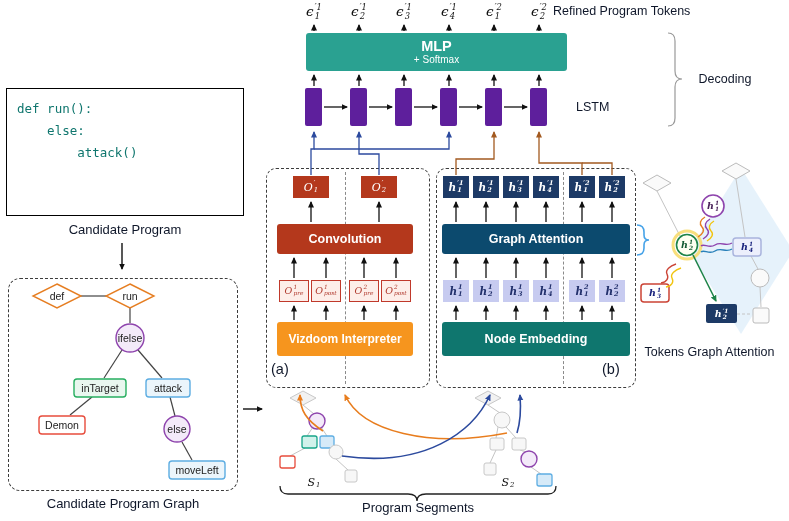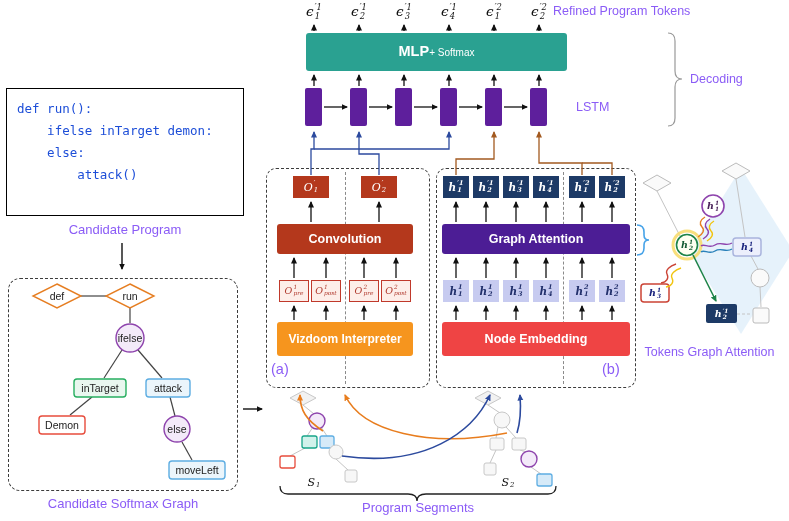--- a/index.html
+++ b/index.html
@@ -1,21 +1,21 @@
 <!DOCTYPE html>
 <html><head>
 <meta charset="utf-8">
 <style>
   * { margin:0; padding:0; box-sizing:border-box; }
   body { background:#fff; }
   #stage { position:relative; width:789px; height:521px; background:#fff;
            font-family:"Liberation Sans", sans-serif; overflow:hidden; }
   #bg { position:absolute; left:0; top:0; z-index:3; pointer-events:none; }
-  .cap { position:absolute; z-index:6; font-size:13px; color:#8b5cf6; text-align:center; }
-  .bigbox { position:absolute; z-index:2; display:flex; align-items:center;
+  .cap { position:absolute; z-index:6; font-size:13px; color:#0f172a; text-align:center; }
+  .bigbox { position:absolute; z-index:2; display:flex; flex-direction:column; align-items:center;
             justify-content:center; color:#fff; font-weight:bold; border-radius:3px; text-align:center; }
   .dashbox { position:absolute; z-index:1; border:1.6px dashed #3c3c3c; border-radius:10px; background:transparent; }
   .sep { position:absolute; z-index:1; width:0; border-left:1.5px dashed #8a8a8a; }
   .cell { position:absolute; z-index:2; width:17px; height:38px; background:#5e1f9c; border-radius:2px; }
 
   .mathbox { position:absolute; z-index:6; display:flex; align-items:center; justify-content:center; }
   .math, .mathbox { font-family:"DejaVu Serif", serif; font-style:italic; }
   .mb { line-height:1; }
   .ms { display:inline-flex; flex-direction:column; line-height:1; font-size:0.62em; margin-left:1px; }
   .msup, .msub { display:block; min-height:1em; font-style:italic; }
@@ -24,21 +24,21 @@
   .token { top:1px; width:40px; height:21px; font-size:13.5px; color:#111; }
   .oout { top:176px; width:36px; height:22px; background:#b4381c; color:#fff; font-size:11px; }
   .oin  { top:280px; width:30px; height:22px; background:#fdeee9; border:1px solid #c0392b;
           color:#b03a2e; font-size:9.5px; }
   .hout { top:176px; width:26px; height:22px; background:#1d3a66; color:#fff; font-size:10.5px; font-weight:bold; }
   .hin  { top:280px; width:26px; height:22px; background:#c7cbf0; color:#22306b; font-size:10.5px; font-weight:bold; }
 
   #code-box { position:absolute; z-index:2; left:6px; top:88px; width:238px; height:128px;
               border:1.5px solid #000; background:#fff; padding:9px 10px; }
   .code-line { font-family:"DejaVu Sans Mono", monospace; font-size:12.5px; line-height:22px;
-               white-space:pre; color:#1d4ed8; }
+               white-space:pre; color:#0f766e; }
   .attn-label { font-size:9.5px; }
 </style>
 </head>
 <body>
 
 <div id="stage">
 
   <svg id="bg" width="789" height="521" viewBox="0 0 789 521">
     <defs>
       <marker id="mk-k" markerUnits="userSpaceOnUse" markerWidth="9" markerHeight="9" refX="5.5" refY="3" orient="auto">
@@ -281,21 +281,21 @@
     <span style="font-size:10px;font-weight:normal;">+ Softmax</span>
   </div>
 
   <div class="cell" style="left:305px;top:88px;"></div>
   <div class="cell" style="left:350px;top:88px;"></div>
   <div class="cell" style="left:395px;top:88px;"></div>
   <div class="cell" style="left:440px;top:88px;"></div>
   <div class="cell" style="left:485px;top:88px;"></div>
   <div class="cell" style="left:530px;top:88px;"></div>
   <div class="cap" style="left:576px;top:100px;width:46px;text-align:left;font-size:12.5px;">LSTM</div>
-  <div class="cap" style="left:690px;top:72px;width:70px;text-align:left;font-size:12.5px;">Decoding</div>
+  <div class="cap" style="left:690px;top:72px;width:70px;text-align:center;font-size:12.5px;">Decoding</div>
 
   <div class="dashbox" style="left:266px;top:168px;width:164px;height:220px;"></div>
   <div class="dashbox" style="left:436px;top:168px;width:200px;height:220px;"></div>
   <div class="sep" style="left:345px;top:172px;height:212px;"></div>
   <div class="sep" style="left:563px;top:172px;height:212px;"></div>
 
   <div class="mathbox oout" style="left:293px;">
       <span class="mb">O</span>
       <span class="ms">
         <span class="msup">′</span>
@@ -380,21 +380,21 @@
         <span class="msub">1</span>
       </span>
     </div>
   <div class="mathbox hout" style="left:599px;">
       <span class="mb">h</span>
       <span class="ms">
         <span class="msup">′2</span>
         <span class="msub">2</span>
       </span>
     </div>
-  <div class="bigbox" style="left:442px;top:224px;width:188px;height:30px;background:#4c1d95;">
+  <div class="bigbox" style="left:442px;top:224px;width:188px;height:30px;background:#0c4a6e;">
     <span style="font-size:12.5px;">Graph Attention</span>
   </div>
   <div class="mathbox hin" style="left:443px;">
       <span class="mb">h</span>
       <span class="ms">
         <span class="msup">1</span>
         <span class="msub">1</span>
       </span>
     </div>
   <div class="mathbox hin" style="left:473px;">
@@ -425,35 +425,34 @@
         <span class="msub">1</span>
       </span>
     </div>
   <div class="mathbox hin" style="left:599px;">
       <span class="mb">h</span>
       <span class="ms">
         <span class="msup">2</span>
         <span class="msub">2</span>
       </span>
     </div>
-  <div class="bigbox" style="left:442px;top:322px;width:188px;height:34px;background:#ef4444;">
+  <div class="bigbox" style="left:442px;top:322px;width:188px;height:34px;background:#0f766e;">
     <span style="font-size:12.5px;">Node Embedding</span>
   </div>
   <div class="cap" style="left:602px;top:361px;width:30px;font-size:14.5px;text-align:left;">(b)</div>
 
   <div id="code-box">
     <div class="code-line">def run():</div>
-    <div class="code-line">    ifelse inTarget demon:</div>
     <div class="code-line">    else:</div>
     <div class="code-line">        attack()</div>
   </div>
   <div class="cap" style="left:20px;top:222px;width:210px;">Candidate Program</div>
 
   <div class="dashbox" style="left:8px;top:278px;width:230px;height:213px;border-radius:12px;"></div>
-  <div class="cap" style="left:13px;top:496px;width:220px;">Candidate Softmax Graph</div>
+  <div class="cap" style="left:13px;top:496px;width:220px;">Candidate Program Graph</div>
 
   <div class="mathbox attn-label bold" style="left:699px;top:196px;width:28px;height:20px;color:#4a235a;">
       <span class="mb">h</span>
       <span class="ms">
         <span class="msup">1</span>
         <span class="msub">1</span>
       </span>
     </div>
   <div class="mathbox attn-label bold" style="left:673px;top:235px;width:28px;height:20px;color:#145a32;">
       <span class="mb">h</span>

